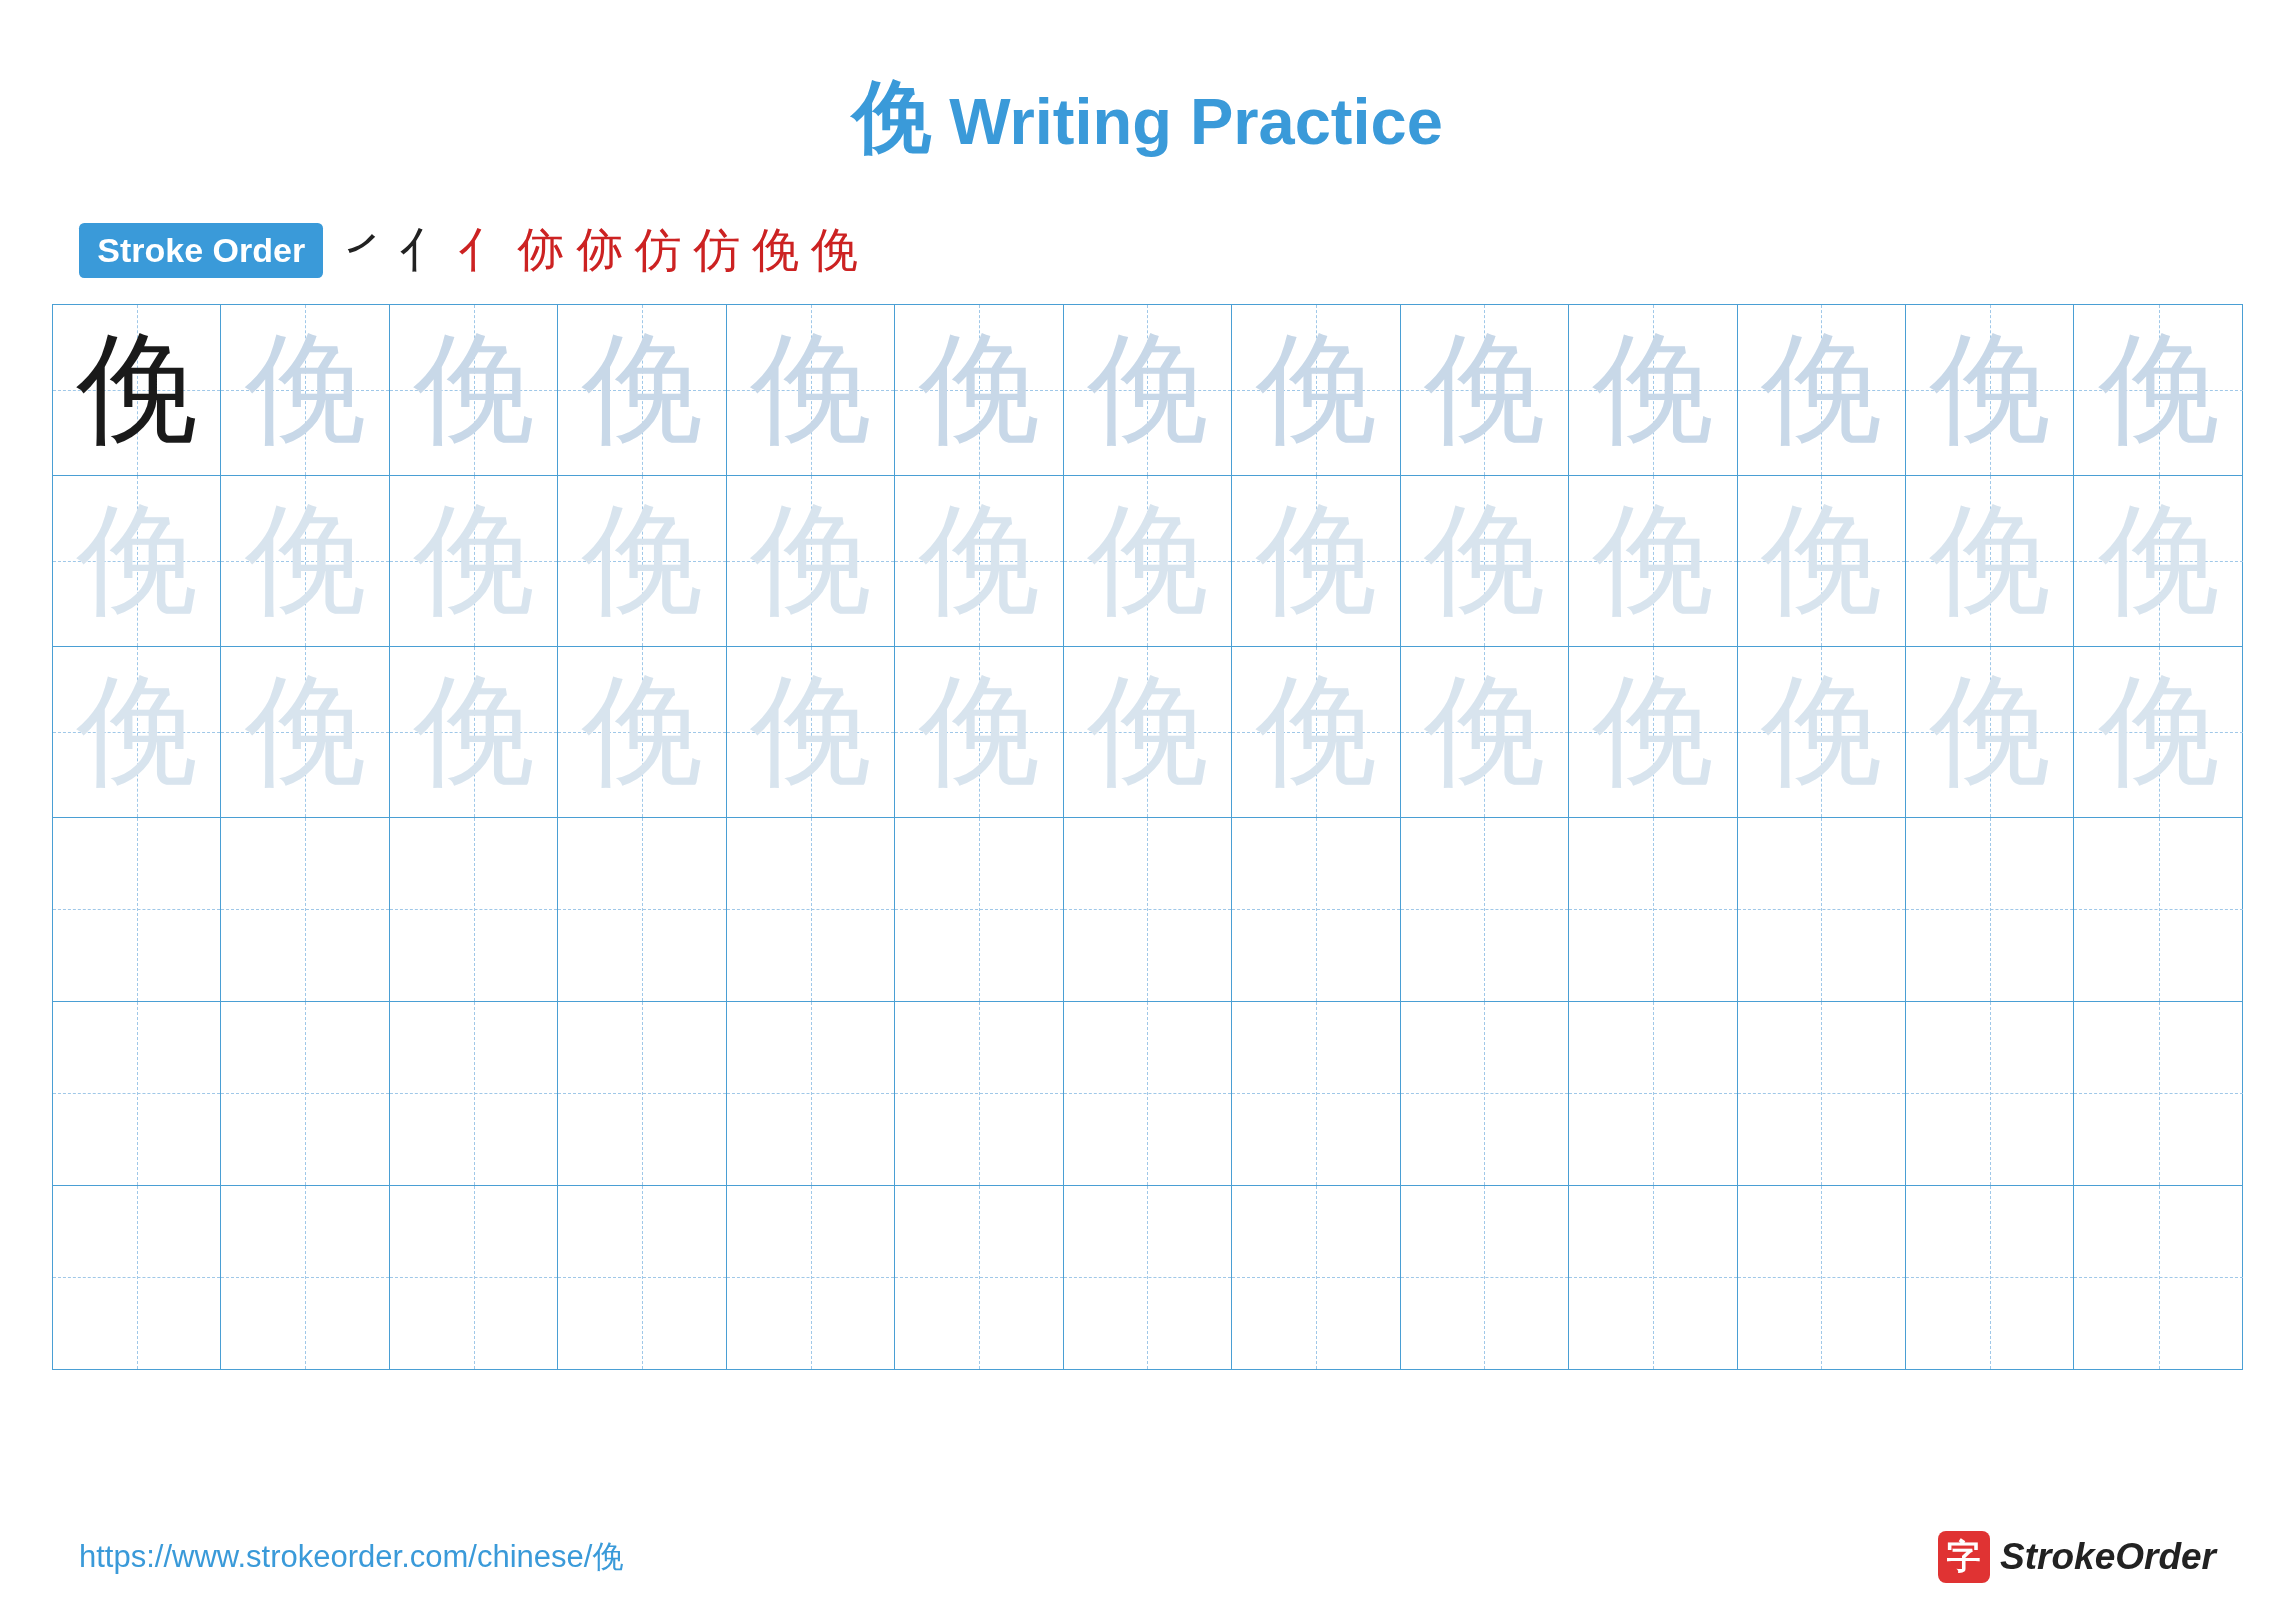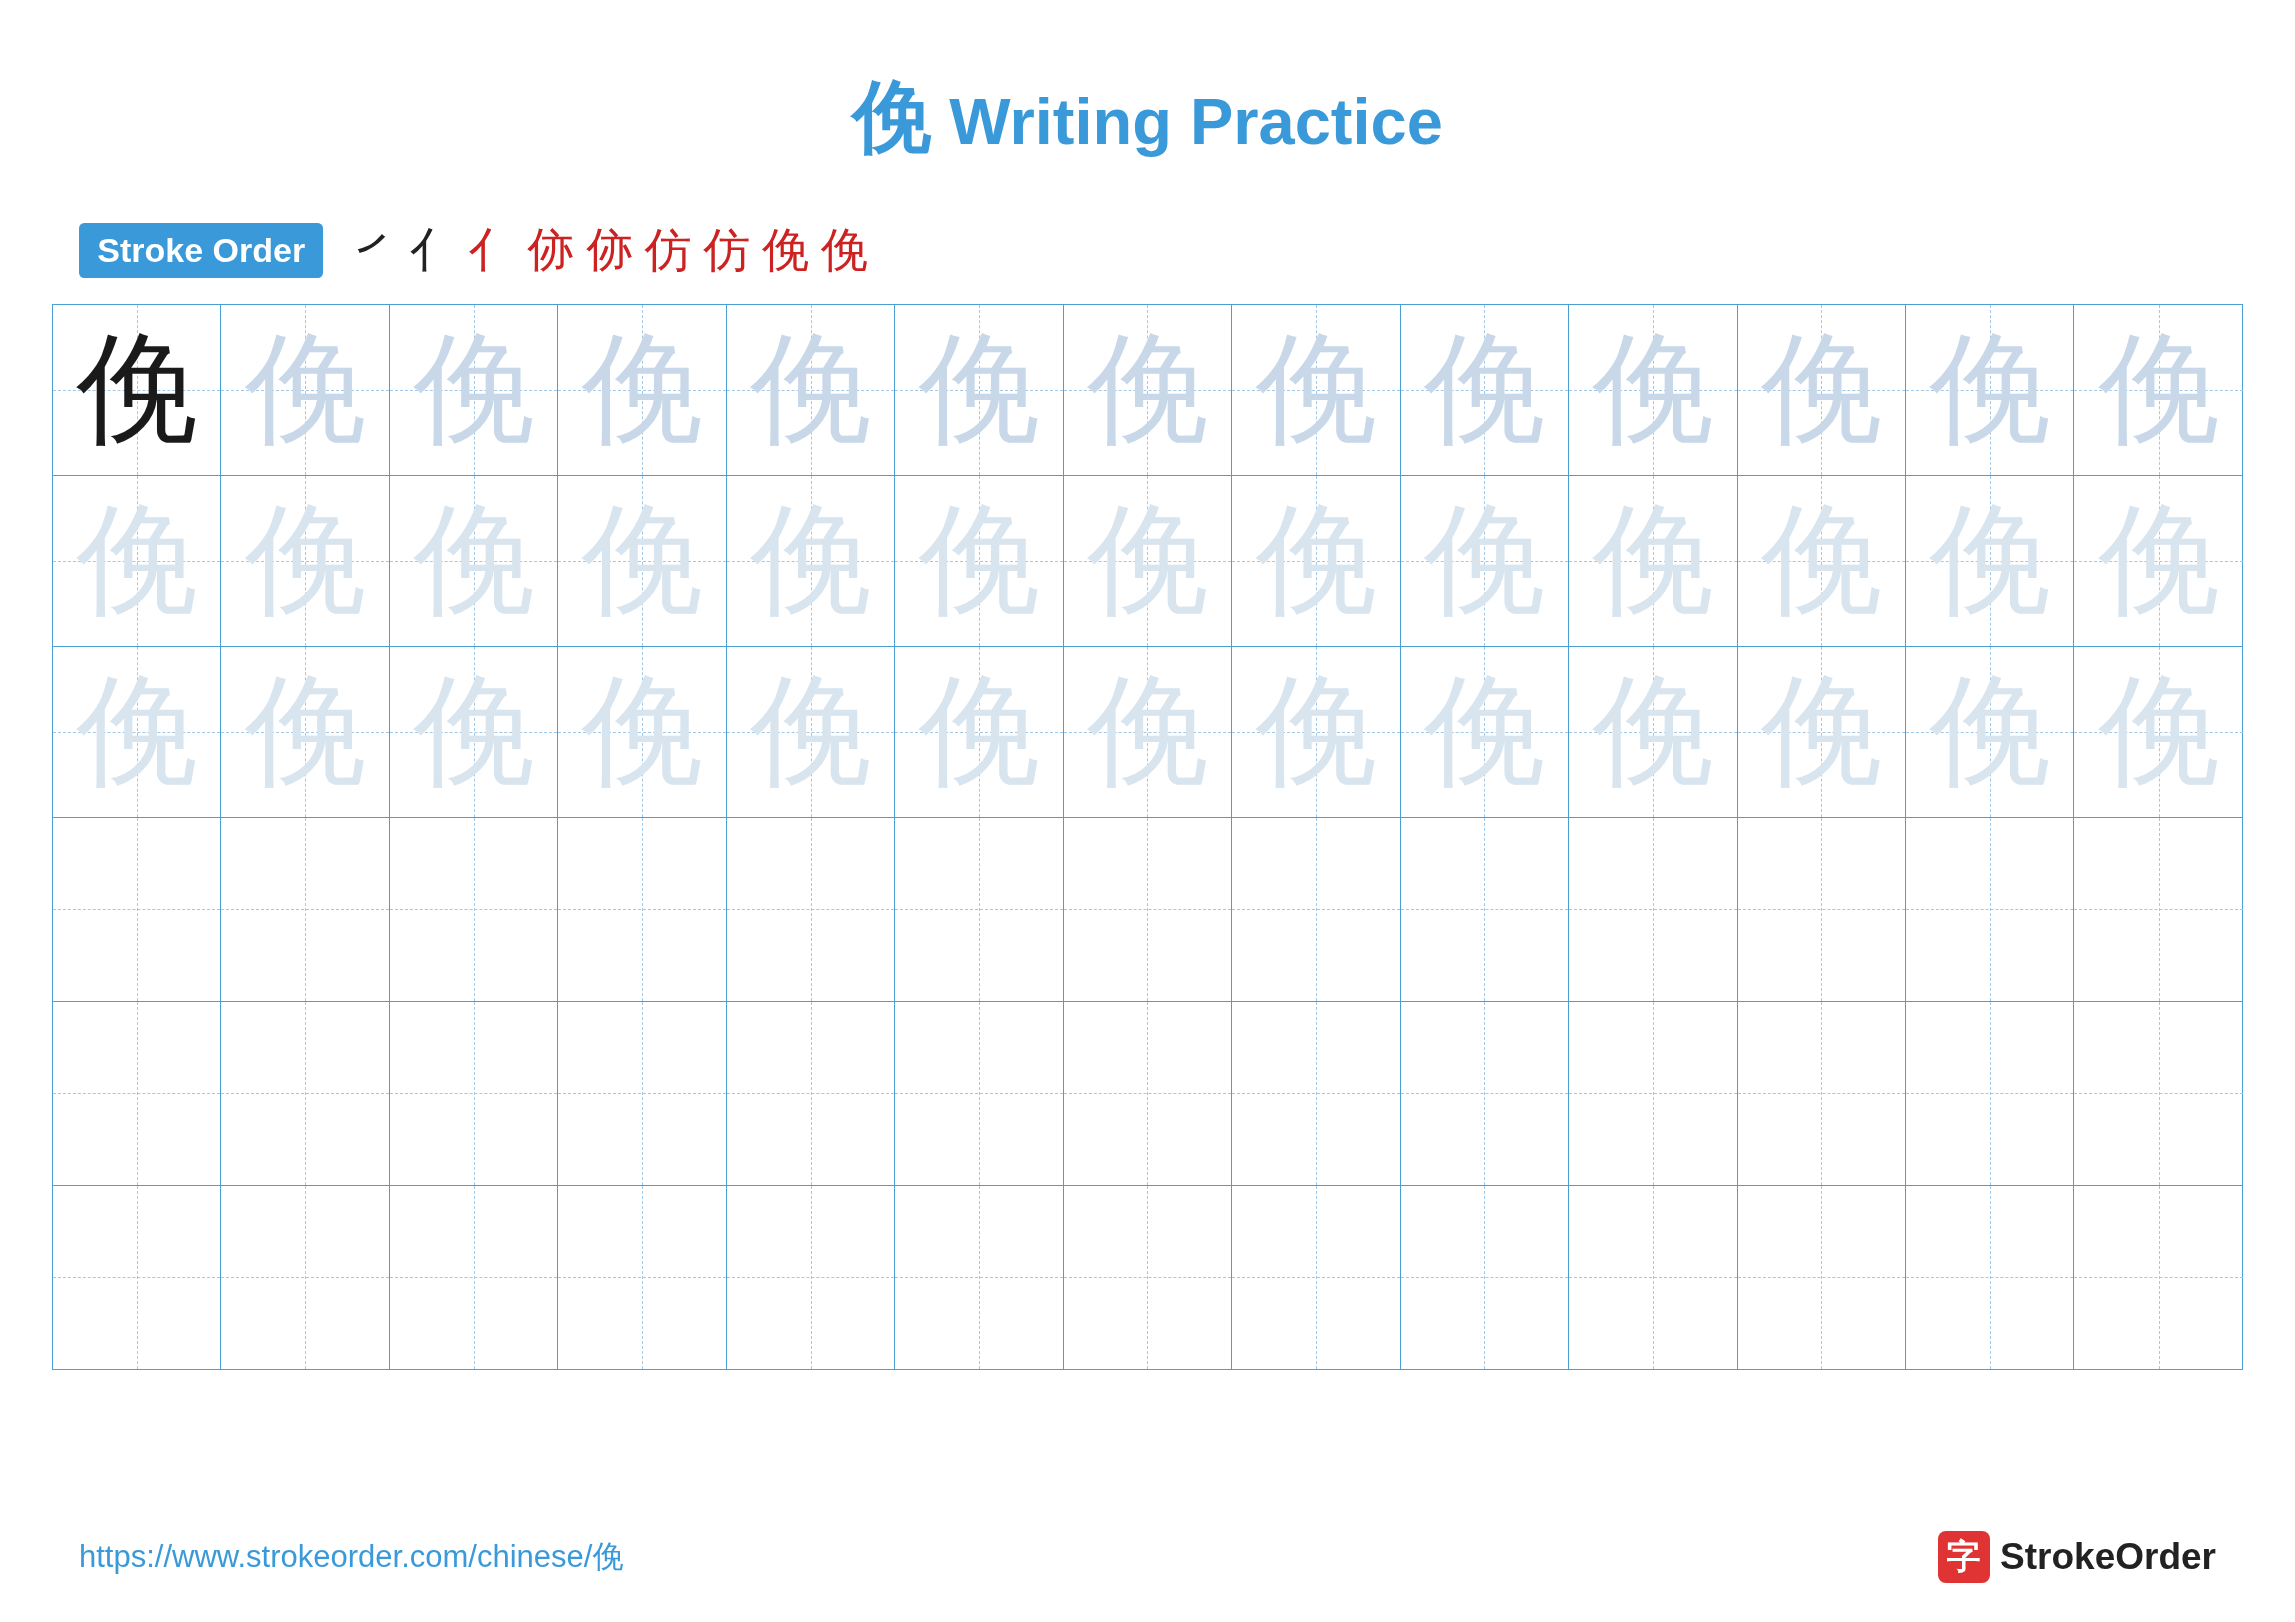--- a/index.html
+++ b/index.html
@@ -27,21 +27,21 @@
     .page-title span.english {
       color: #3a9ad9;
       font-size: 65px;
       font-weight: bold;
     }
 
     .stroke-order-row {
       display: flex;
       align-items: center;
       padding: 13px 79px 26px 79px;
-      gap: 27px;
+      gap: 17px;
     }
 
     .stroke-order-badge {
       background: #3a9ad9;
       color: white;
       font-size: 34px;
       font-weight: bold;
       padding: 7.9px 18.3px;
       border-radius: 5.2px;
       white-space: nowrap;
@@ -170,20 +170,21 @@
       color: white;
       font-size: 34px;
       font-weight: bold;
       font-family: serif;
     }
 
     .footer-logo-text {
       font-size: 37px;
       font-weight: bold;
       color: #222;
+      font-style: italic;
     }
   </style>
 </head>
 <body>
 
 <div class="page-title">
   <span class="chinese">俛</span><span class="english"> Writing Practice</span>
 </div>
 
 <div class="stroke-order-row">

